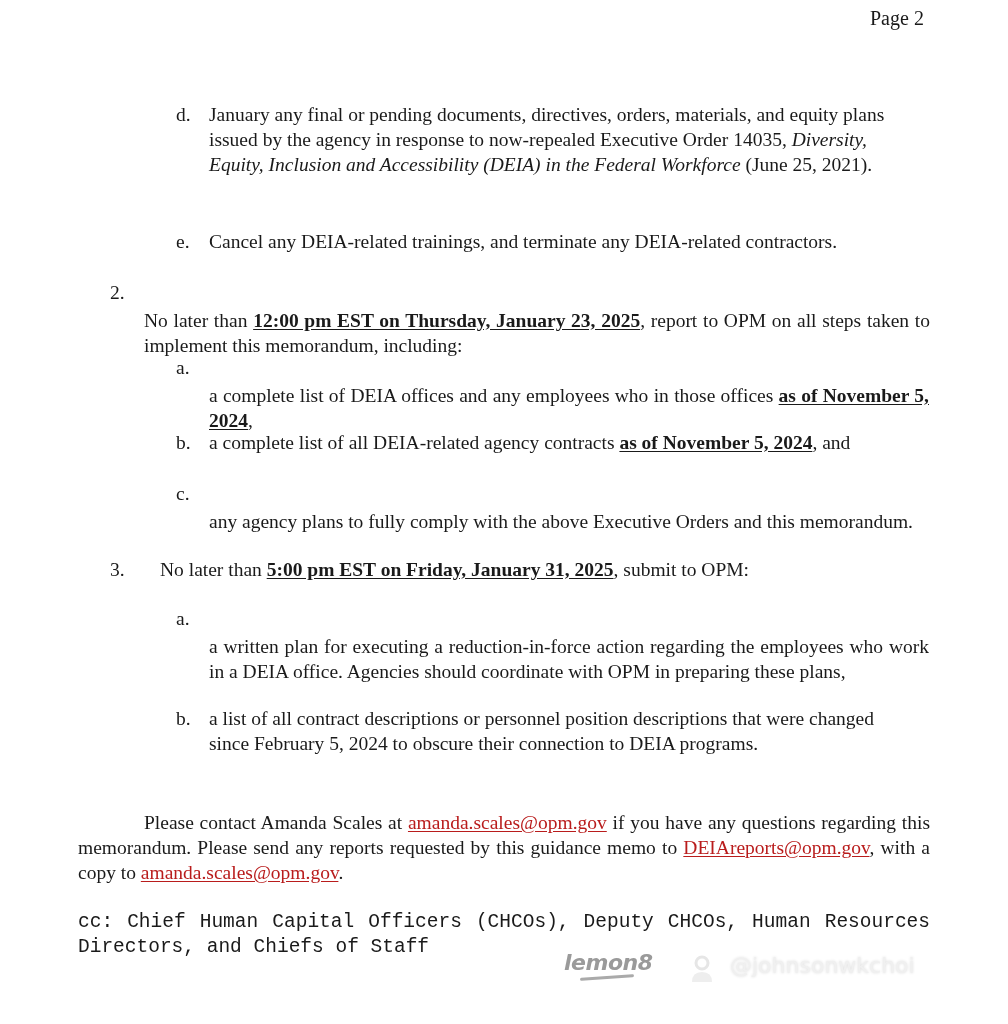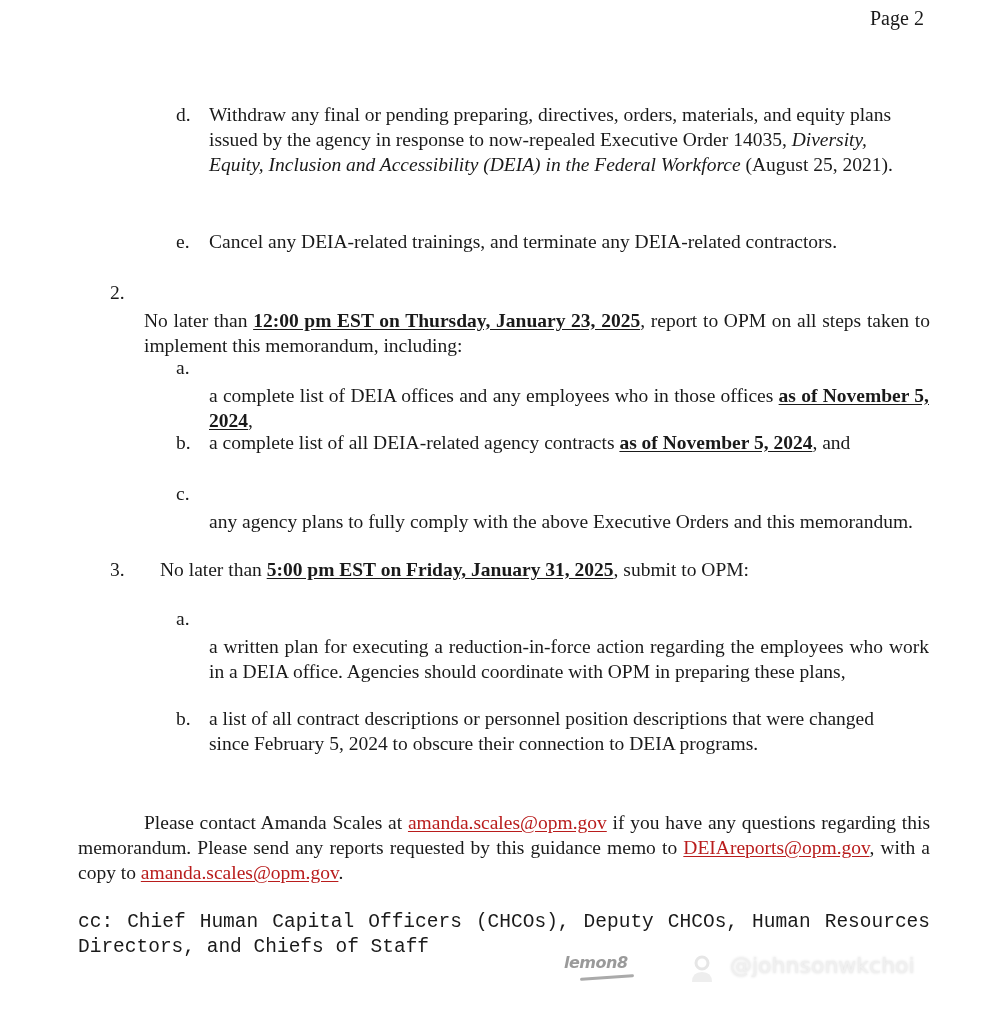--- a/index.html
+++ b/index.html
@@ -11,34 +11,34 @@
     .abs { position: absolute; text-align: right; }
     .page-num { top: 6px; left: 870px; font-size: 20px; }
     .item { position: absolute; }
     .lbl { position: absolute; }
     .txt { position: absolute; }
     .just { text-align: justify; text-align-last: left; margin-top: 28px; }
     b.u { font-weight: bold; text-decoration: underline; text-underline-offset: 2px; }
     a.link { color: #b91c1c; text-decoration: underline; text-underline-offset: 2px; }
     i { font-style: italic; }
     .wm-logo { position: absolute; left: 564px; top: 950px; font-family: "DejaVu Sans", sans-serif;
-      font-style: italic; font-weight: bold; font-size: 16px; color: #9a9a9a; letter-spacing: -0.5px; }
+      font-style: italic; font-weight: bold; font-size: 22px; color: #9a9a9a; letter-spacing: -0.5px; }
     .wm-logo-line { position: absolute; left: 580px; top: 976px; width: 54px; height: 3px; background: #aaa; border-radius: 2px; transform: rotate(-4deg); }
     .wm-user-icon { position: absolute; left: 690px; top: 955px; width: 24px; height: 28px; }
     .wm-handle { position: absolute; left: 730px; top: 953px; font-family: "DejaVu Sans", sans-serif;
       font-size: 22px; color: #f0f0f0; text-shadow: 0 0 3px #d8d8d8; }
   </style>
 </head>
 <body>
 
 <div class="abs page-num">Page 2</div>
 
 <div class="item" style="top:102px; left:176px;">
   <span class="lbl" style="left:0;">d.</span>
-  <div class="txt" style="left:33px; width:700px;"><span>Withdraw any final or pending preparing, directives, orders, materials, and equity plans issued by the agency in response to now-repealed Executive Order 14035, </span><i>Diversity, Equity, Inclusion and Accessibility (DEIA) in the Federal Workforce</i><span> (August 25, 2021).</span></div>
+  <div class="txt" style="left:33px; width:700px;"><span>January any final or pending documents, directives, orders, materials, and equity plans issued by the agency in response to now-repealed Executive Order 14035, </span><i>Diversity, Equity, Inclusion and Accessibility (DEIA) in the Federal Workforce</i><span> (June 25, 2021).</span></div>
 </div>
 
 <div class="item" style="top:229px; left:176px;">
   <span class="lbl" style="left:0;">e.</span>
   <div class="txt" style="left:33px; width:740px; white-space:nowrap;">Cancel any DEIA-related trainings, and terminate any DEIA-related contractors.</div>
 </div>
 
 <div class="item" style="top:280px; left:110px;">
   <span class="lbl" style="left:0;">2.</span>
   <div class="txt just" style="left:34px; width:786px;"><span>No later than </span><b class="u">12:00 pm EST on Thursday, January 23, 2025</b><span>, report to OPM on all steps taken to implement this memorandum, including:</span></div>

